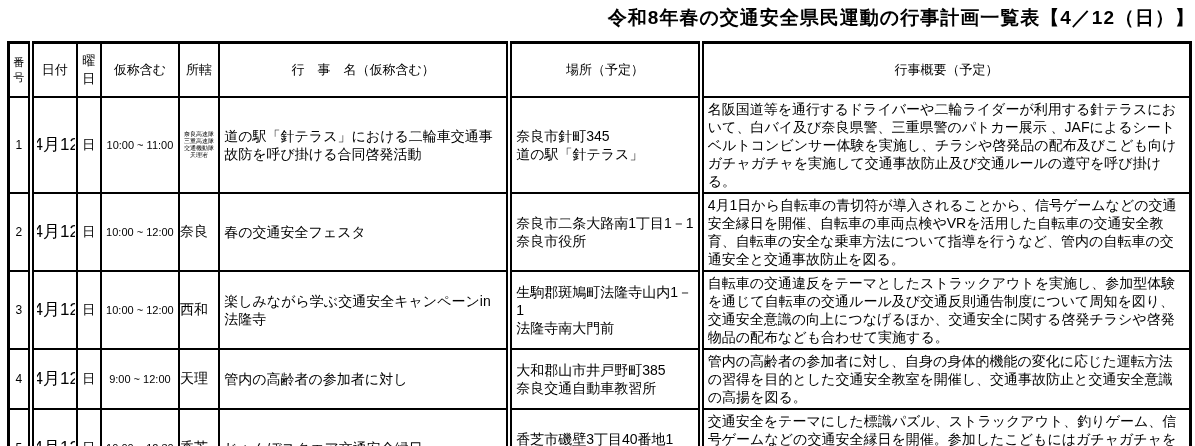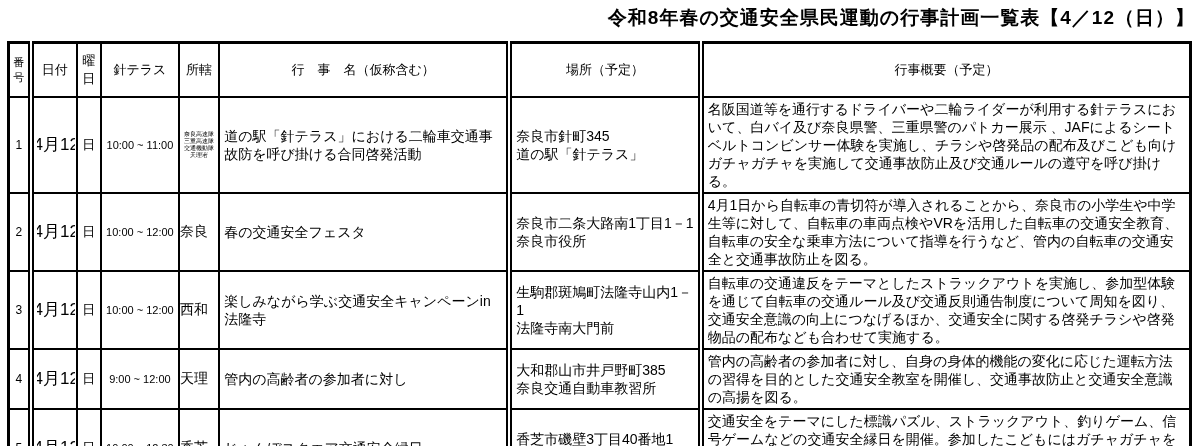--- a/index.html
+++ b/index.html
@@ -38,21 +38,21 @@
       <col style="width:289px">
     <col style="width:191px">
       <col style="width:488px">
   </colgroup>
 
   <tbody>
       <tr style="height:54px">
     <th class="small">番号</th>
     <th class="dbl">日付</th>
     <th>曜日</th>
-    <th>針テラス</th>
+    <th>仮称含む</th>
     <th>所轄</th>
     <th>行　事　名（仮称含む）</th>
     <th class="dbl">場所（予定）</th>
     <th class="dbl">行事概要（予定）</th>
   </tr>
 
   <tr style="height:74px">
     <td class="c-no">1</td>
     <td class="c-date dbl">4月12日</td>
     <td class="c-day">日</td>
@@ -69,21 +69,21 @@
 
   <tr style="height:71px">
     <td class="c-no">2</td>
     <td class="c-date dbl">4月12日</td>
     <td class="c-day">日</td>
     <td class="c-time">10:00 ~ 12:00</td>
     <td class="c-jur">奈良</td>
     <td class="c-event">春の交通安全フェスタ</td>
     <td class="c-place dbl">奈良市二条大路南1丁目1－1
 奈良市役所</td>
-    <td class="c-sum dbl">4月1日から自転車の青切符が導入されることから、奈良市の小学生や中学生等に対して、自転車の車両点検やVRを活用した自転車の交通安全教育、自転車の安全な乗車方法について指導を行うなど、管内の自転車の交通安全と交通事故防止を図る。</td>
+    <td class="c-sum dbl">4月1日から自転車の青切符が導入されることから、信号ゲームなどの交通安全縁日を開催、自転車の車両点検やVRを活用した自転車の交通安全教育、自転車の安全な乗車方法について指導を行うなど、管内の自転車の交通安全と交通事故防止を図る。</td>
   </tr>
 
   <tr style="height:65px">
     <td class="c-no">3</td>
     <td class="c-date dbl">4月12日</td>
     <td class="c-day">日</td>
     <td class="c-time">10:00 ~ 12:00</td>
     <td class="c-jur">西和</td>
     <td class="c-event">楽しみながら学ぶ交通安全キャンペーンin法隆寺</td>
     <td class="c-place dbl">生駒郡斑鳩町法隆寺山内1－1

